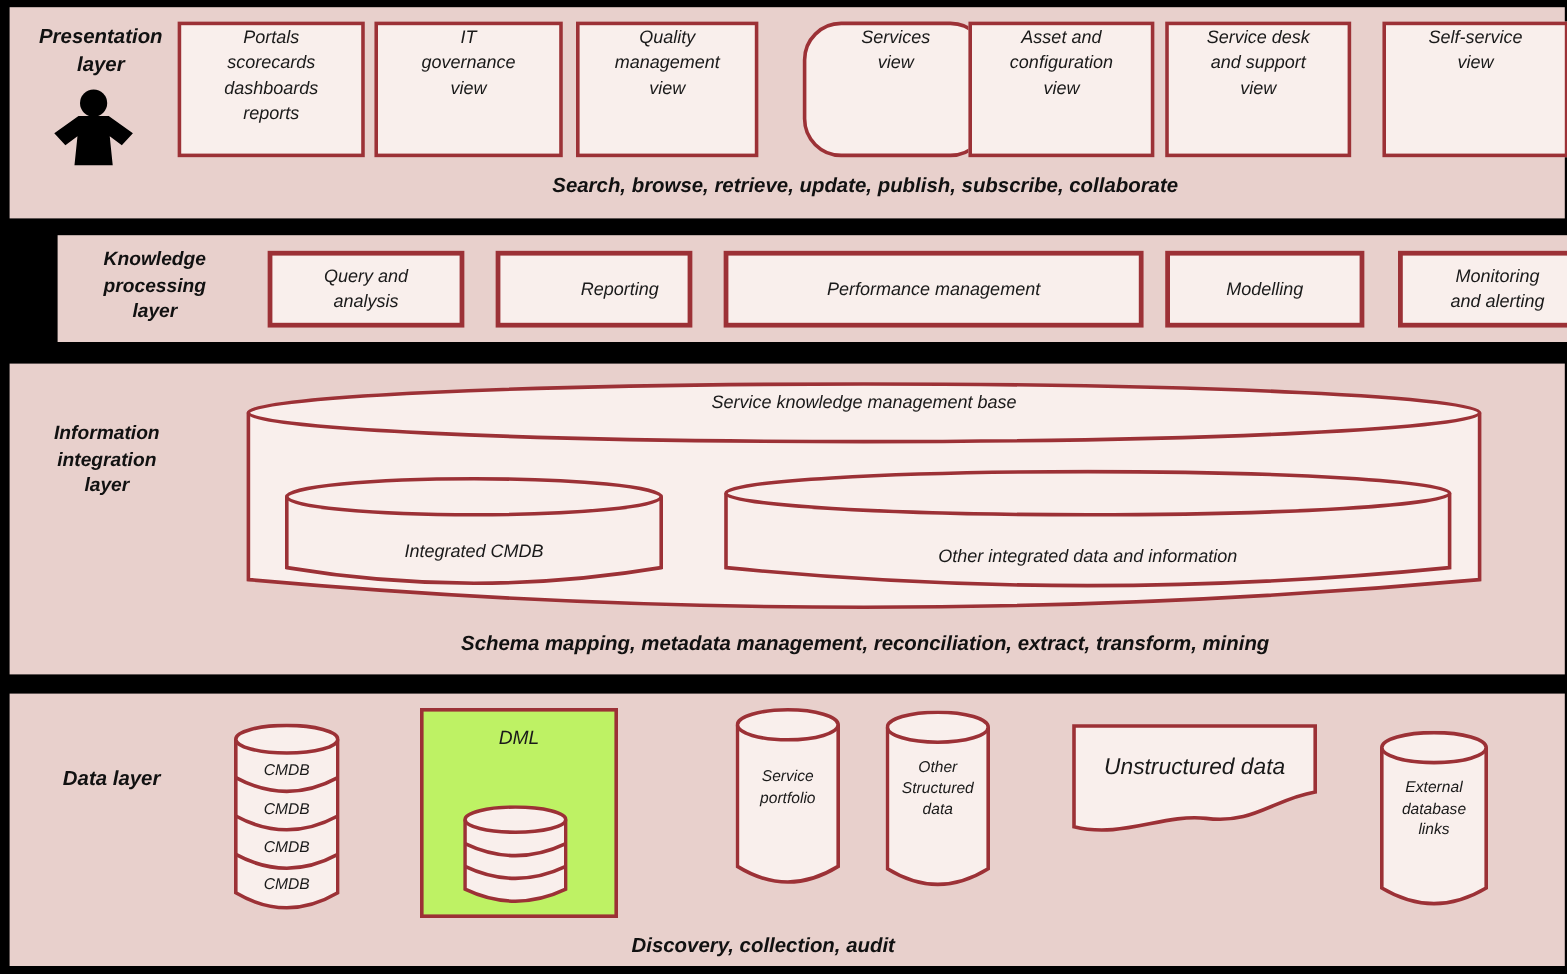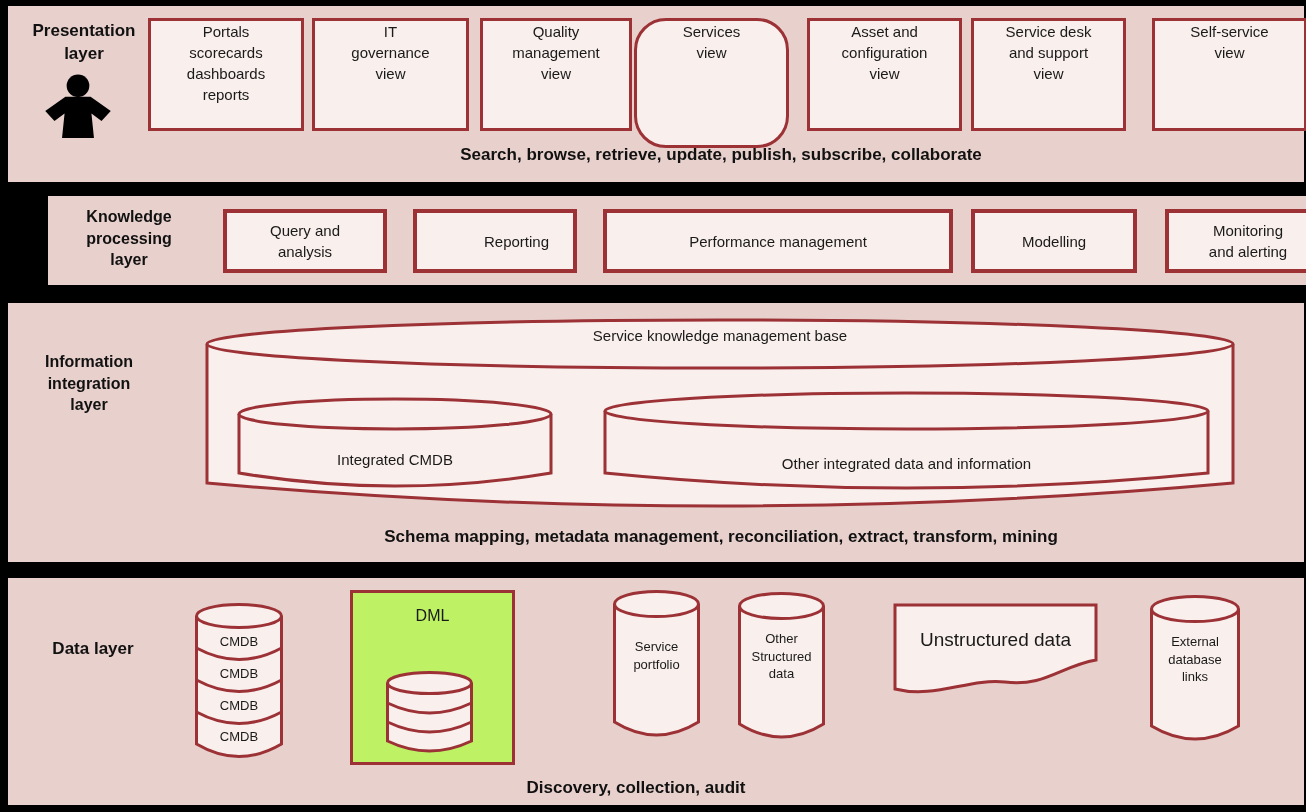--- a/index.html
+++ b/index.html
@@ -1,17 +1,17 @@
 <!DOCTYPE html>
 <html><head>
 <meta charset="utf-8">
 <style>
   html,body{margin:0;padding:0;background:#000;}
   .frame{position:relative;width:1306px;height:812px;background:#000;overflow:hidden;
-         font-family:"Liberation Sans","DejaVu Sans",sans-serif;color:#1a1a1a;}
+         font-family:"Liberation Sans","DejaVu Sans",sans-serif;color:#1a1a1a;font-style:italic;}
   .band{position:absolute;left:8px;width:1296px;background:#e8d0cc;}
   .band-presentation{top:6px;height:176px;}
   .band-knowledge{top:196px;height:89px;margin-left:40px;}
   .band-integration{top:303px;height:259px;}
   .band-data{top:578px;height:227px;}
   .layer-label{position:absolute;font-weight:bold;font-size:17px;line-height:1.35;
                text-align:center;white-space:pre-line;color:#111;}
   .caption{position:absolute;font-weight:bold;font-size:17px;text-align:center;color:#111;}
   .box{position:absolute;background:#f9efec;border:3px solid #9c3136;box-sizing:border-box;
        display:flex;justify-content:center;font-size:15px;line-height:1.4;text-align:center;
@@ -45,21 +45,21 @@
 dashboards
 reports</span></div>
     <div class="box box-top" style="left:304px;top:12px;width:157px;height:113px;">
       <span>IT
 governance
 view</span></div>
     <div class="box box-top" style="left:472px;top:12px;width:152px;height:113px;">
       <span>Quality
 management
 view</span></div>
-    <div class="box box-top" style="left:626px;top:12px;width:155px;height:130px;border-radius:32px;">
+    <div class="box box-top" style="left:661px;top:12px;width:155px;height:113px;border-radius:32px;">
       <span>Services
 view</span></div>
     <div class="box box-top" style="left:799px;top:12px;width:155px;height:113px;">
       <span>Asset and
 configuration
 view</span></div>
     <div class="box box-top" style="left:963px;top:12px;width:155px;height:113px;">
       <span>Service desk
 and support
 view</span></div>
@@ -167,21 +167,21 @@
 data</div>
     </div>
 
     <div class="abs" style="left:885px;top:25px;width:205px;height:102px;">
       <svg width="205" height="102" viewBox="0 0 205 102">
         <path d="M2,2 L203,2 L203,57 C168,63 152,84 112,79 C76,75 42,96 2,86 Z" fill="#f9efec" stroke="#9c3136" stroke-width="3"></path>
       </svg>
       <div class="cyl-label" style="left:0;width:205px;top:26px;font-size:19px;">Unstructured data</div>
     </div>
 
-    <div class="abs" style="left:1142px;top:17px;width:109px;height:149px;">
+    <div class="abs" style="left:1142px;top:31px;width:109px;height:149px;">
       <svg width="90" height="149" viewBox="0 0 90 149">
         <path d="M1.5,14 L1.5,131 Q45,157 88.5,131 L88.5,14" fill="#f9efec" stroke="#9c3136" stroke-width="3"></path>
         <ellipse cx="45" cy="14" rx="43.5" ry="12.5" fill="#f9efec" stroke="#9c3136" stroke-width="3"></ellipse>
       </svg>
       <div class="cyl-label small" style="left:0;width:90px;top:38px;">External
 database
 links</div>
     </div>
 
     <div class="caption" style="left:0;right:40px;top:200px;">Discovery, collection, audit</div>

